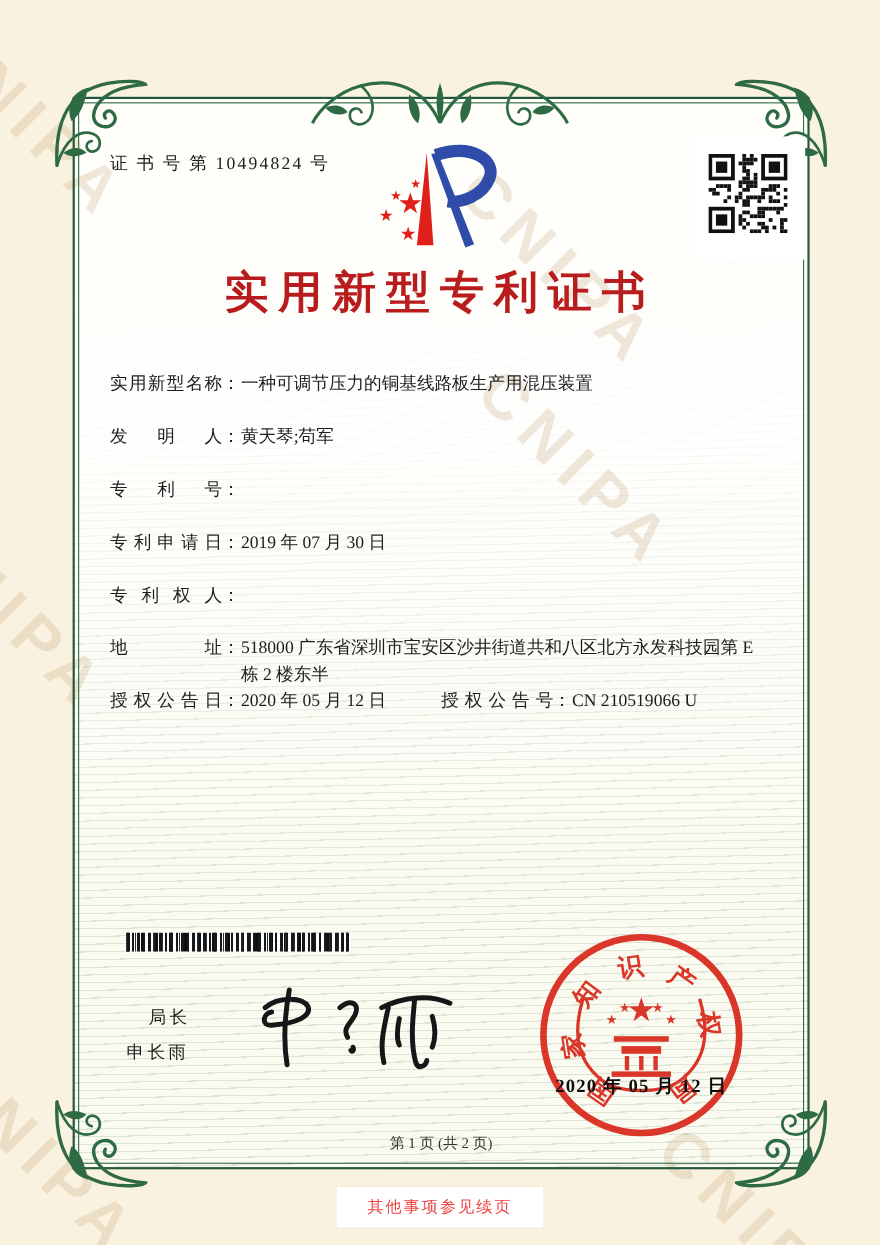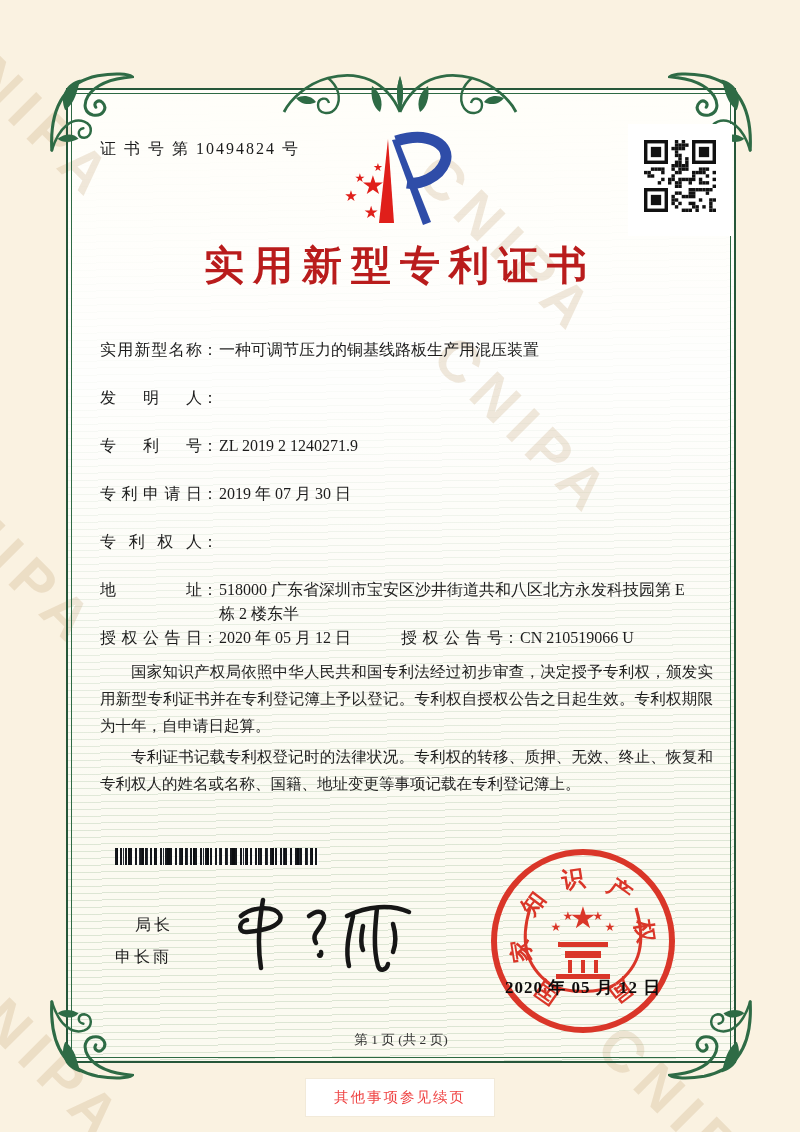--- a/index.html
+++ b/index.html
@@ -262,25 +262,25 @@
 
     <div class="fields">
       <div class="field-row">
         <span class="f-label">实用新型名称</span>
         <span class="f-colon">：</span>
         <span class="f-value">一种可调节压力的铜基线路板生产用混压装置</span>
       </div>
       <div class="field-row">
         <span class="f-label">发明人</span>
         <span class="f-colon">：</span>
+        <span class="f-value">黄天琴;苟军</span>
       </div>
       <div class="field-row">
         <span class="f-label">专利号</span>
         <span class="f-colon">：</span>
-        <span class="f-value">ZL 2019 2 1240271.9</span>
       </div>
       <div class="field-row">
         <span class="f-label">专利申请日</span>
         <span class="f-colon">：</span>
         <span class="f-value">2019 年 07 月 30 日</span>
       </div>
       <div class="field-row">
         <span class="f-label">专利权人</span>
         <span class="f-colon">：</span>
       </div>
@@ -296,24 +296,20 @@
           <span class="g-value">2020 年 05 月 12 日</span>
         </div>
         <div class="grant-pair second">
           <span class="f-label">授权公告号</span>
           <span class="f-colon">：</span>
           <span class="g-value">CN 210519066 U</span>
         </div>
       </div>
     </div>
 
-    <div class="paras">
-      <p>国家知识产权局依照中华人民共和国专利法经过初步审查，决定授予专利权，颁发实用新型专利证书并在专利登记簿上予以登记。专利权自授权公告之日起生效。专利权期限为十年，自申请日起算。</p>
-      <p>专利证书记载专利权登记时的法律状况。专利权的转移、质押、无效、终止、恢复和专利权人的姓名或名称、国籍、地址变更等事项记载在专利登记簿上。</p>
-    </div>
 
     <div class="barcode"></div>
 
     <div class="sig-title">局长</div>
     <div class="sig-name">申长雨</div>
     <svg class="sig-script" width="200" height="92" viewBox="0 0 200 92">
       <g fill="none" stroke="#161616" stroke-width="4.5" stroke-linecap="round">
         <path d="M38,14 C34,36 32,58 36,82"></path>
         <path d="M16,30 C28,20 50,20 55,29 C58,37 47,44 22,46 C12,47 14,35 22,34"></path>
         <path d="M84,30 C94,22 102,26 98,36 C94,45 86,48 91,57"></path>

